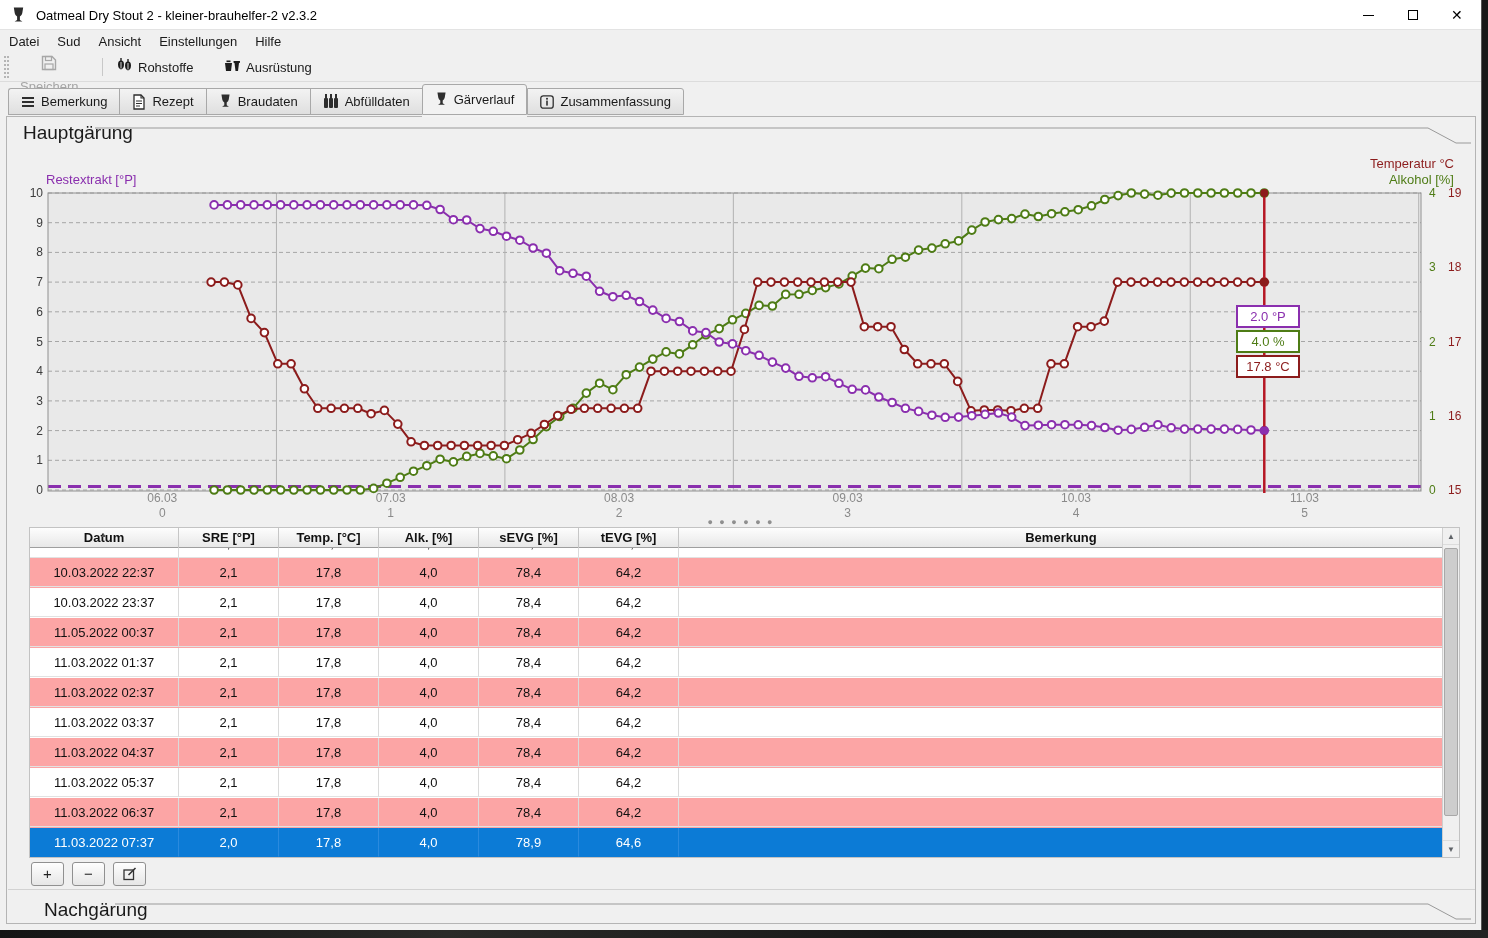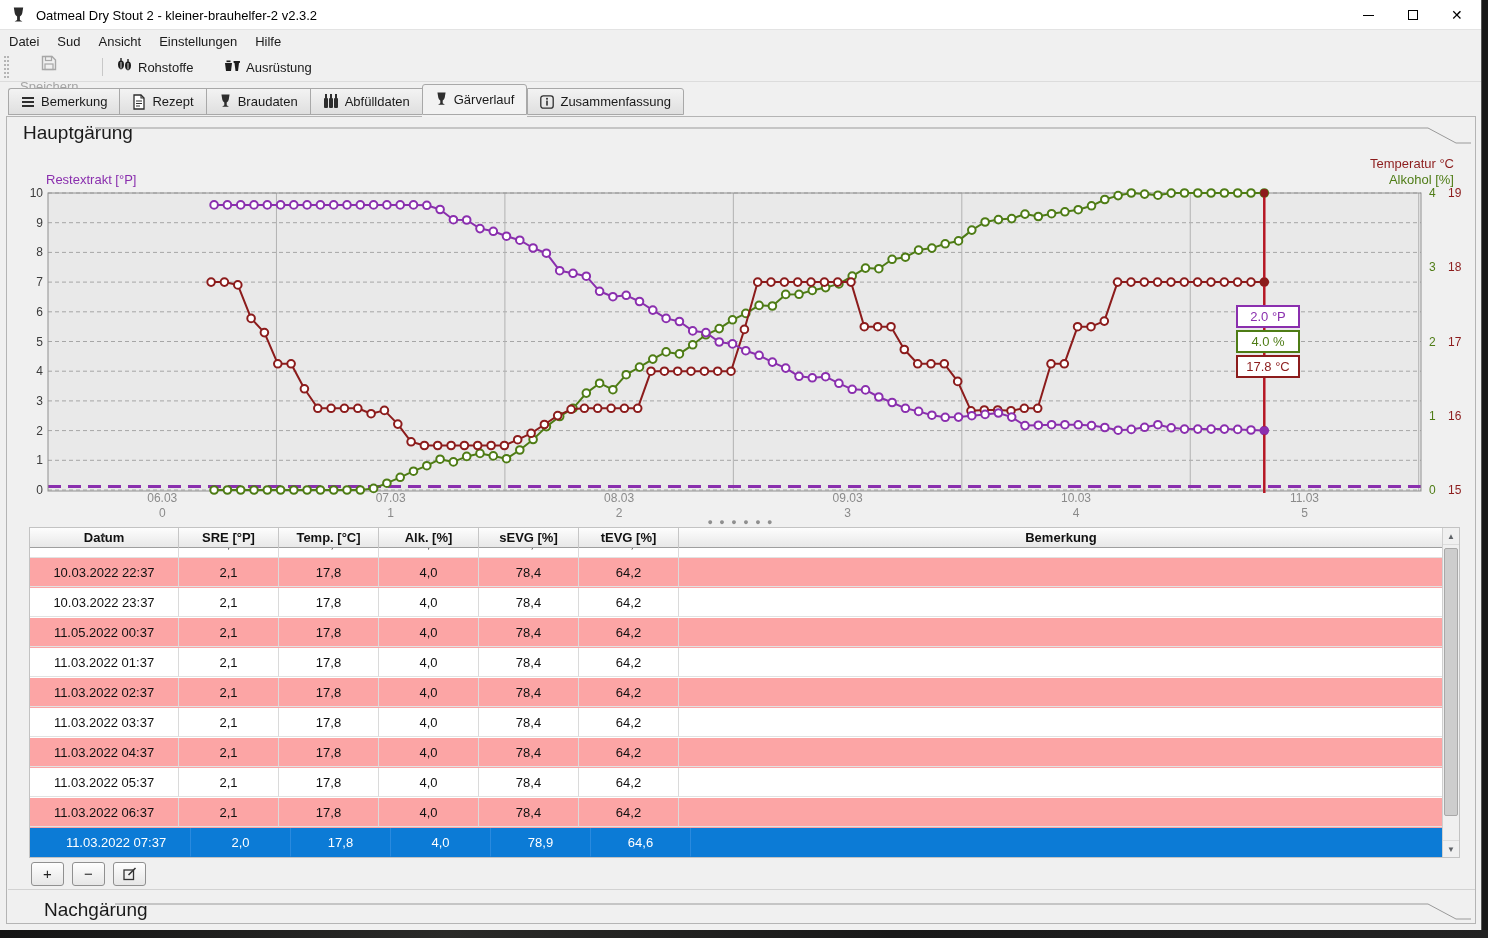--- a/index.html
+++ b/index.html
@@ -54,21 +54,21 @@
   
   #gtable { position:absolute; left:22px; top:410px; width:1431px; height:331px; background:#fff; border:1px solid #c3c3c3; font-size:13px; }
   #thead { position:absolute; left:0; top:0; right:17px; height:20px; background:linear-gradient(#fdfdfd,#e8e8e8); border-bottom:1px solid #9f9f9f; display:flex; }
   .th { position:relative; height:20px; line-height:19px; text-align:center; font-weight:bold; color:#111; border-right:1px solid #c6c6c6; flex:none; }
   .sort-ind { position:absolute; top:-3px; left:50%; margin-left:-4px; font-size:7px; color:#555; font-weight:normal; }
   #tbody { position:absolute; left:0; top:20px; right:17px; bottom:0; overflow:hidden; }
   .trow { display:flex; height:30px; background:#fff; }
   .trow.alt { background:#fca5a5; }
   .trow.partial { height:10px; overflow:hidden; background:#fff; }
   .trow.partial .td { margin-top:-19px; }
-  .trow.selected { background:#0c7bd6; color:#fff;padding-left:12px; }
+  .trow.selected { background:#0c7bd6; color:#fff; }
   .td { height:29px; line-height:29px; text-align:center; border-right:1px solid #dadada; border-bottom:1px solid #e2e2e2; flex:none; color:#111; }
   .trow.selected .td { color:#fff; border-right-color:#2a8ade; border-bottom-color:#0c7bd6; }
   
   #vscroll { position:absolute; top:0; right:0; width:17px; height:329px; background:#f0f0f0; border-left:1px solid #cfcfcf; }
   .sbtn { position:absolute; left:0; width:16px; height:17px; background:#f0f0f0; text-align:center; font-size:8px; color:#5f6368; line-height:17px; }
   #sb-up { top:0; border-bottom:1px solid #dcdcdc; }
   #sb-down { bottom:0; border-top:1px solid #dcdcdc; }
   #sb-thumb { position:absolute; left:1px; top:20px; width:14px; height:268px; background:#cdcdcd; border:1px solid #a8a8a8; border-radius:2px; }
 
   

